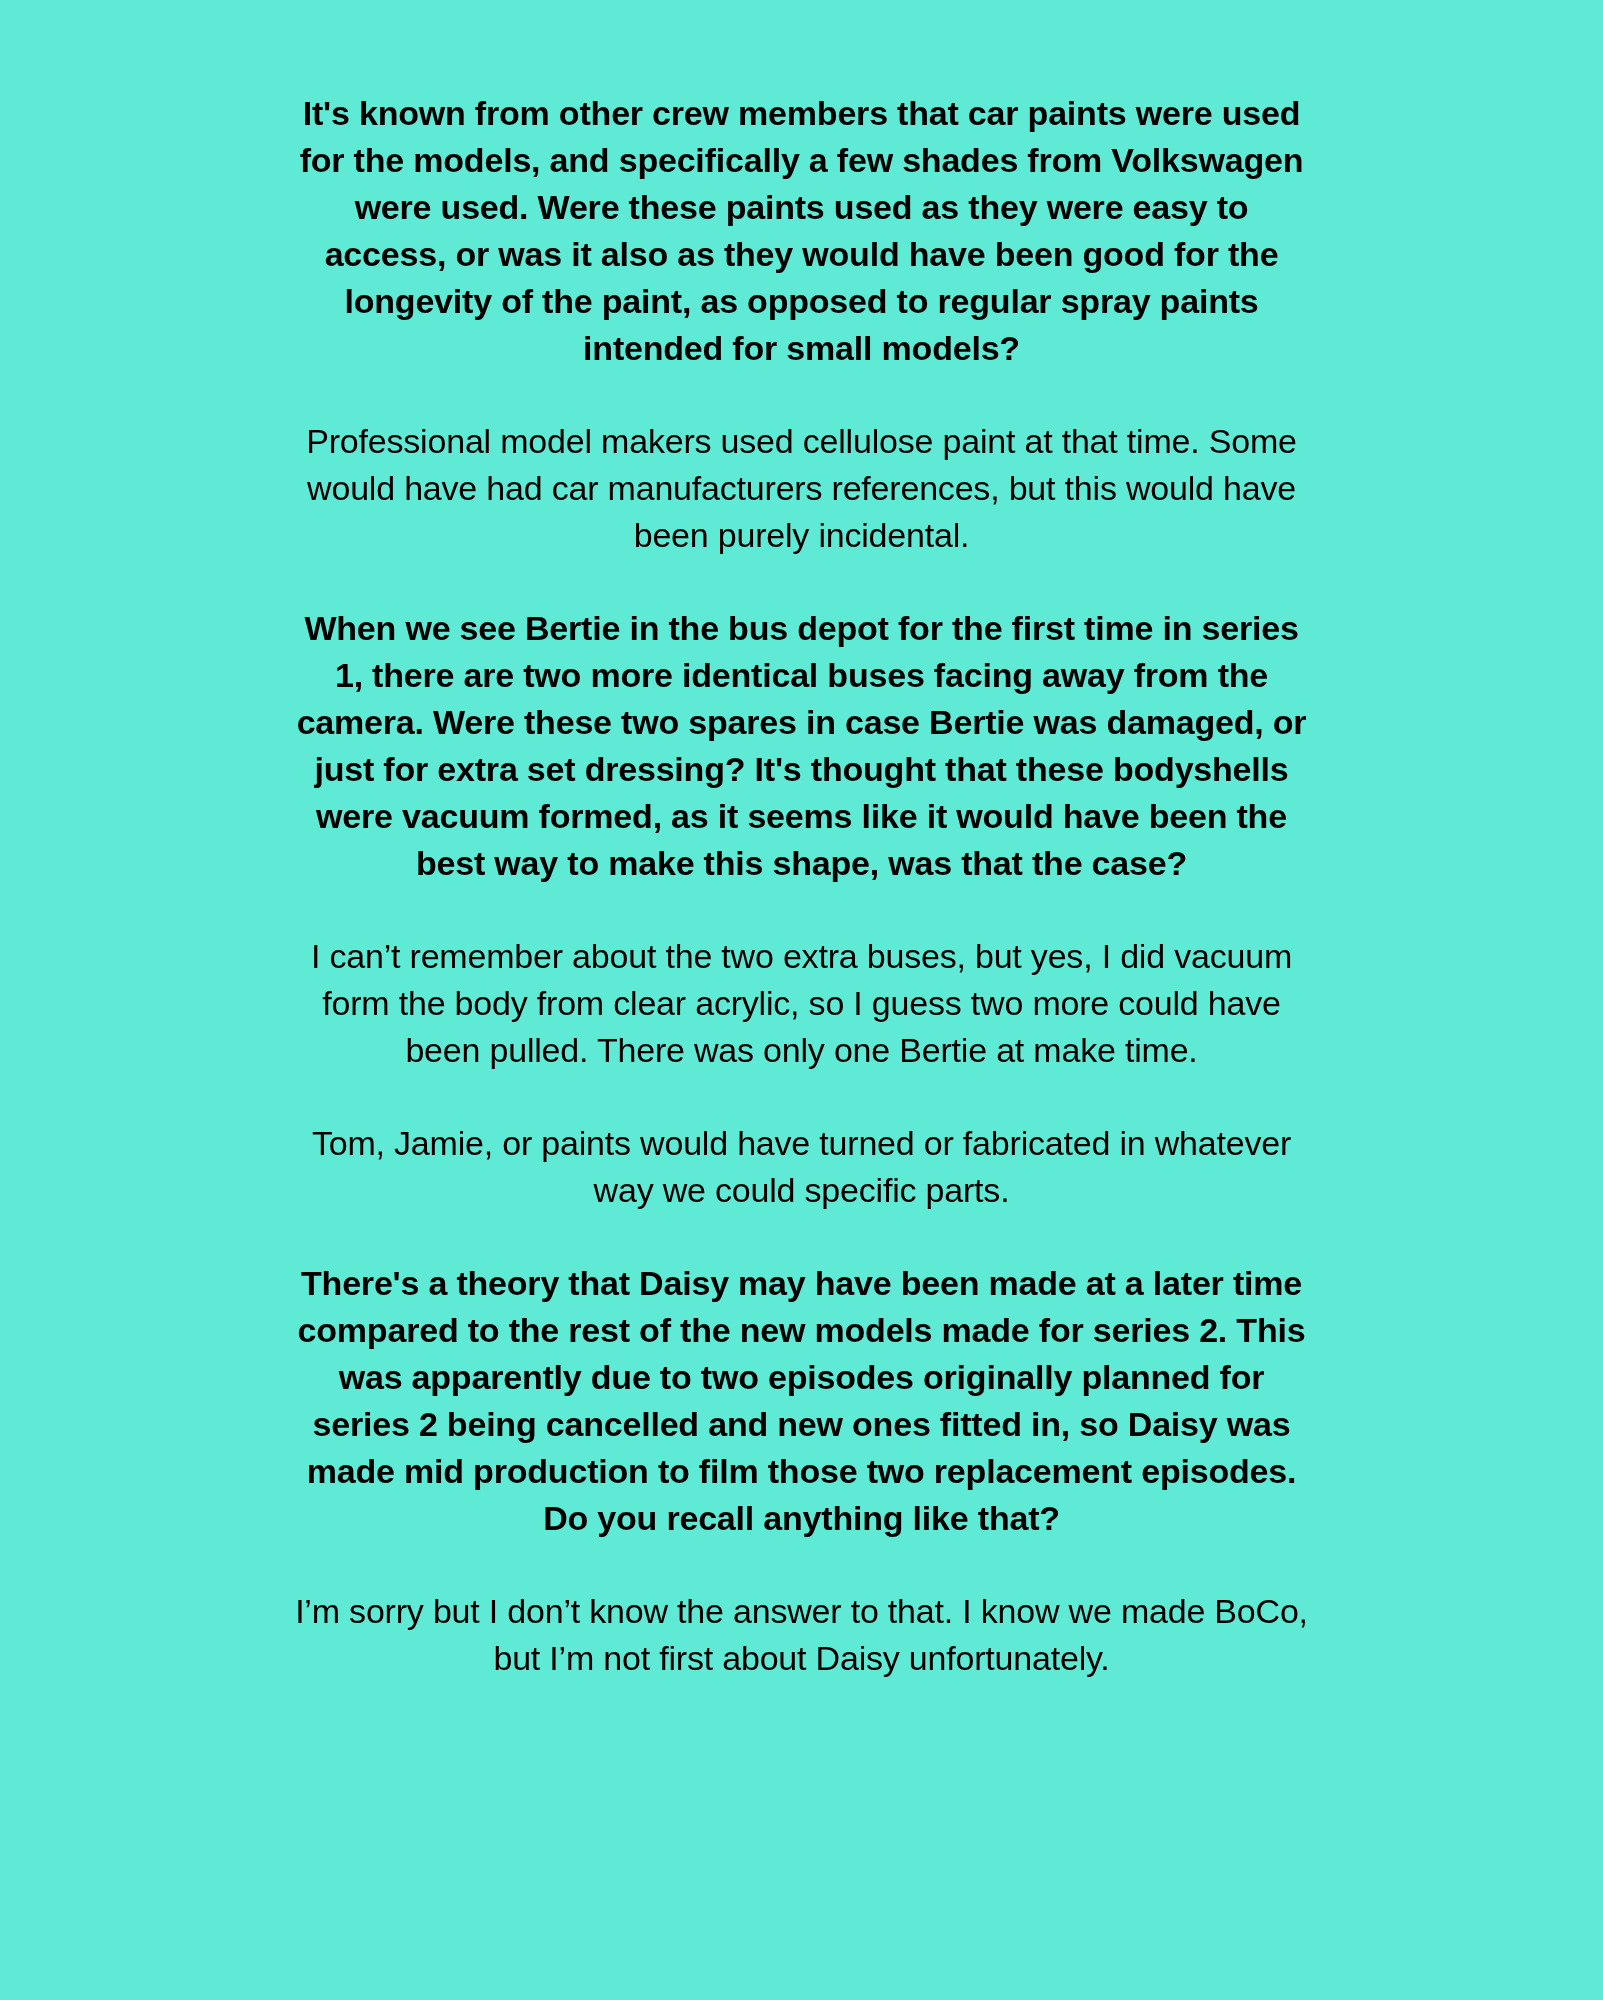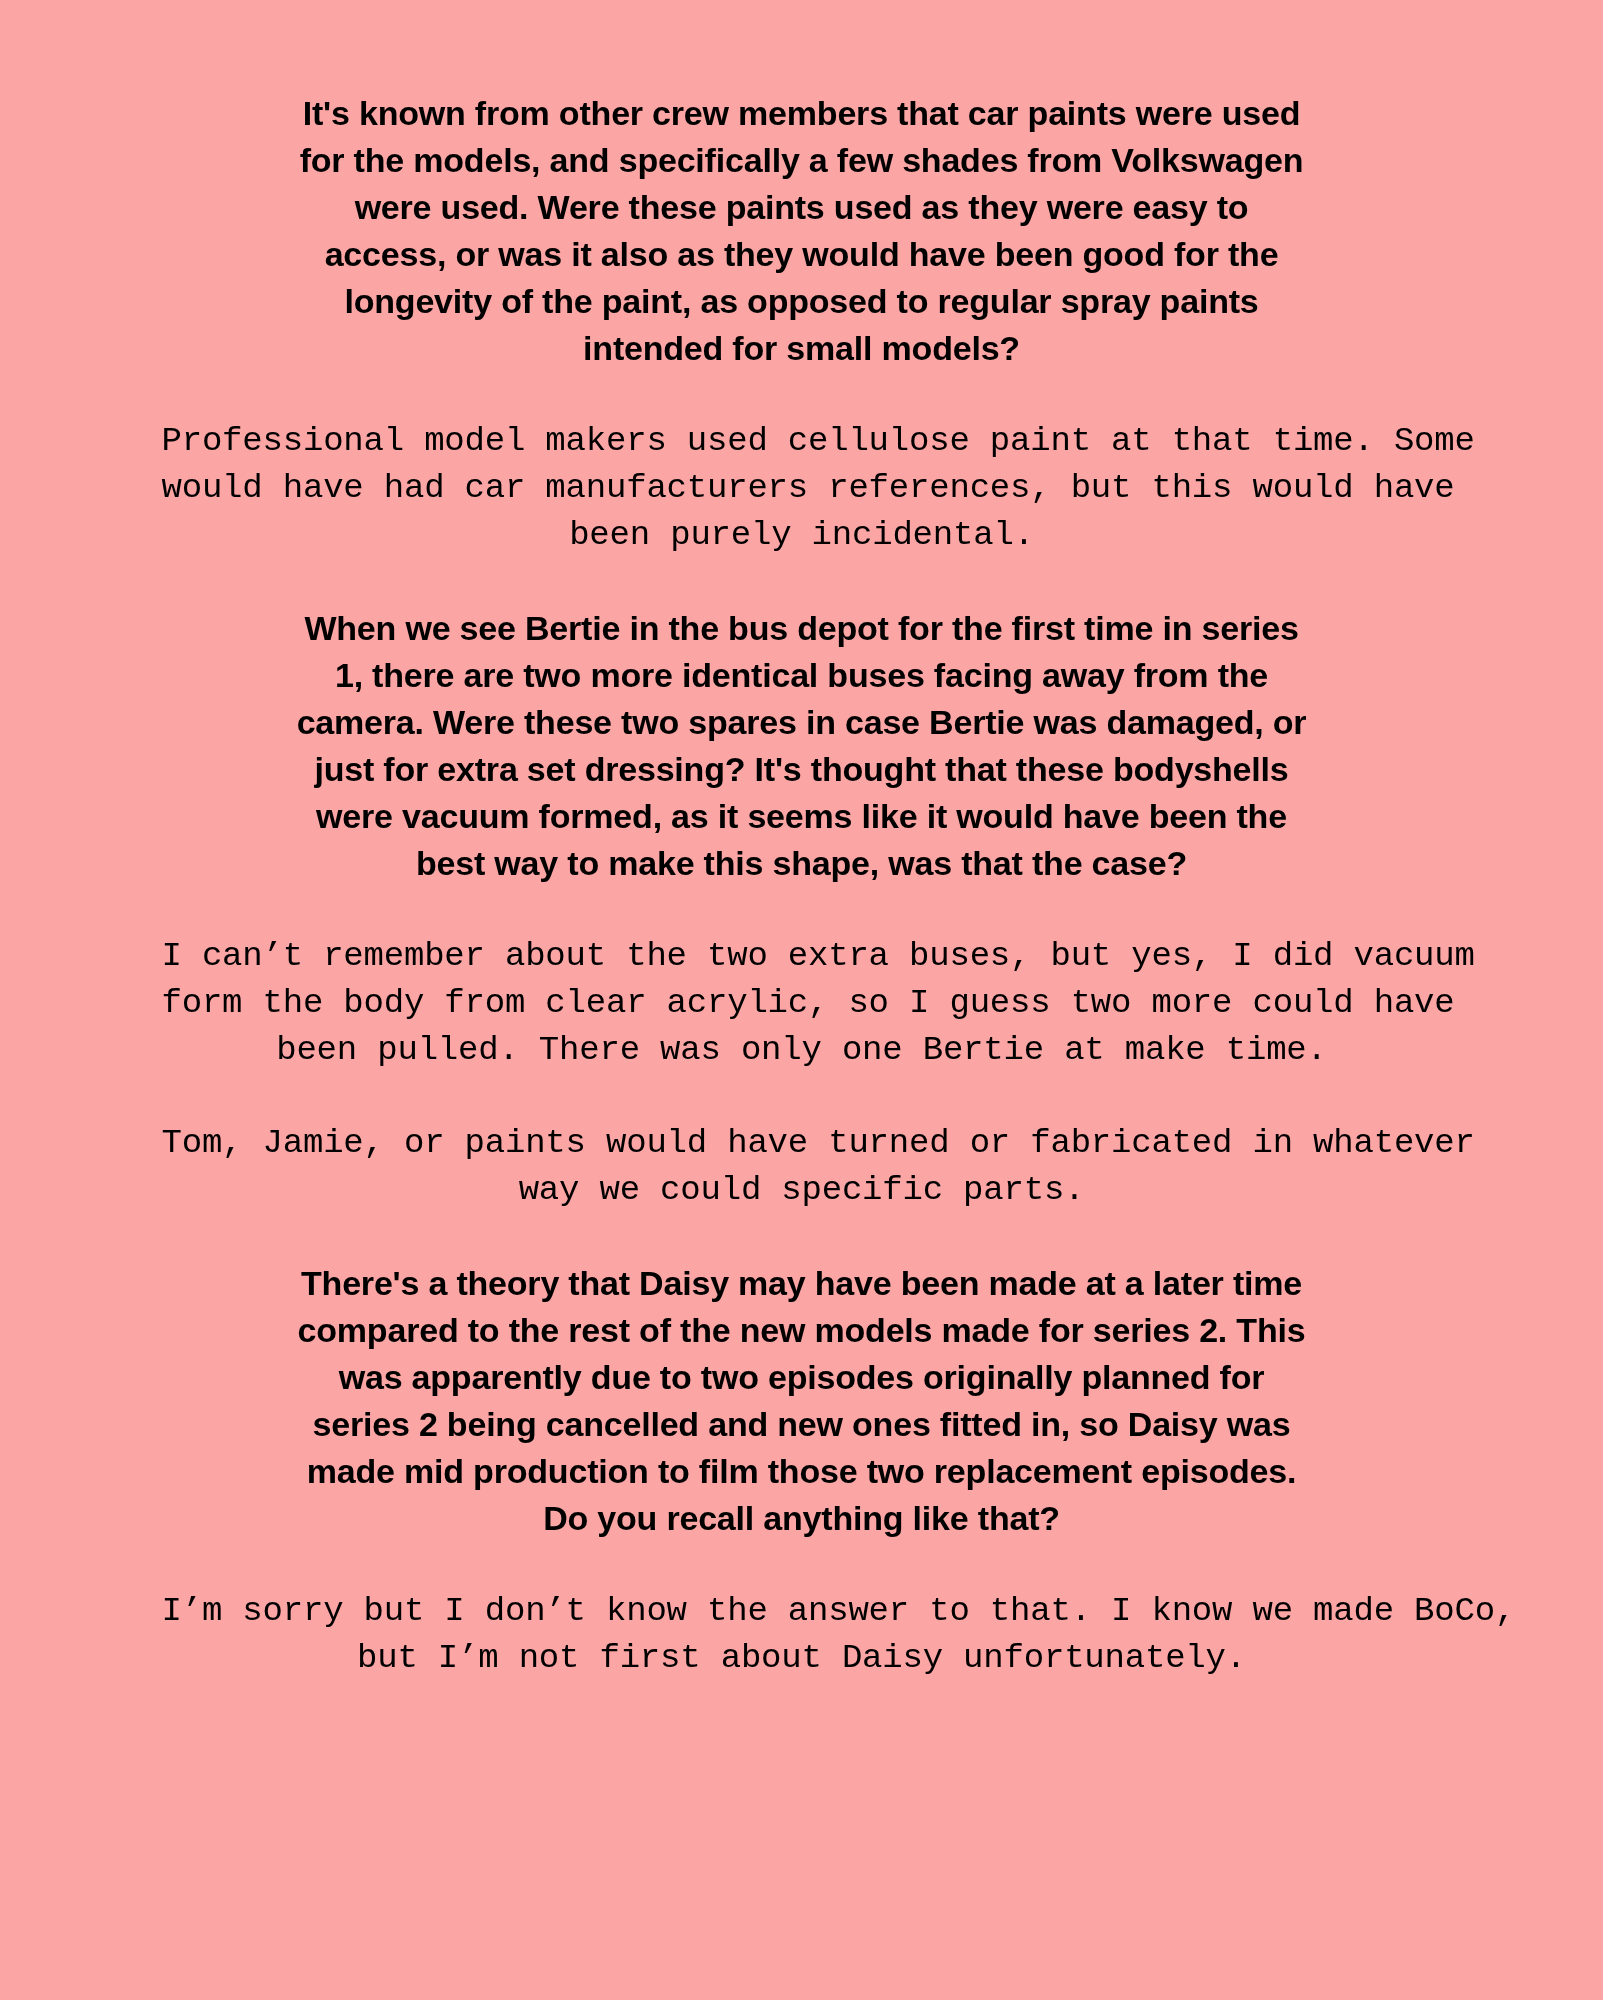--- a/index.html
+++ b/index.html
@@ -4,41 +4,41 @@
 <style>
   html, body {
     margin: 0;
     padding: 0;
     background: #ffffff;
   }
   .page {
     position: relative;
     width: 1603px;
     height: 2000px;
-    background: #fca5a5;
+    background: #5eead4;
     overflow: hidden;
     font-family: "Liberation Sans", sans-serif;
   }
   .content {
     box-sizing: border-box;
     width: 1280px;
     margin: 0 auto;
     padding-top: 90px;
     text-align: center;
   }
   .para {
     margin: 0 0 46px 0;
     font-size: 34px;
     line-height: 47px;
     color: #000000;
     white-space: pre;
     letter-spacing: -0.2px;
   }
   .para.question { font-weight: 700; }
-  .para.answer   { font-weight: 400; font-family: Liberation Mono, monospace; }
+  .para.answer   { font-weight: 400; }
 </style>
 </head>
 <body>
 
 <main class="page">
   <div class="content">
       <p class="para question">It's known from other crew members that car paints were used
 for the models, and specifically a few shades from Volkswagen
 were used. Were these paints used as they were easy to
 access, or was it also as they would have been good for the

